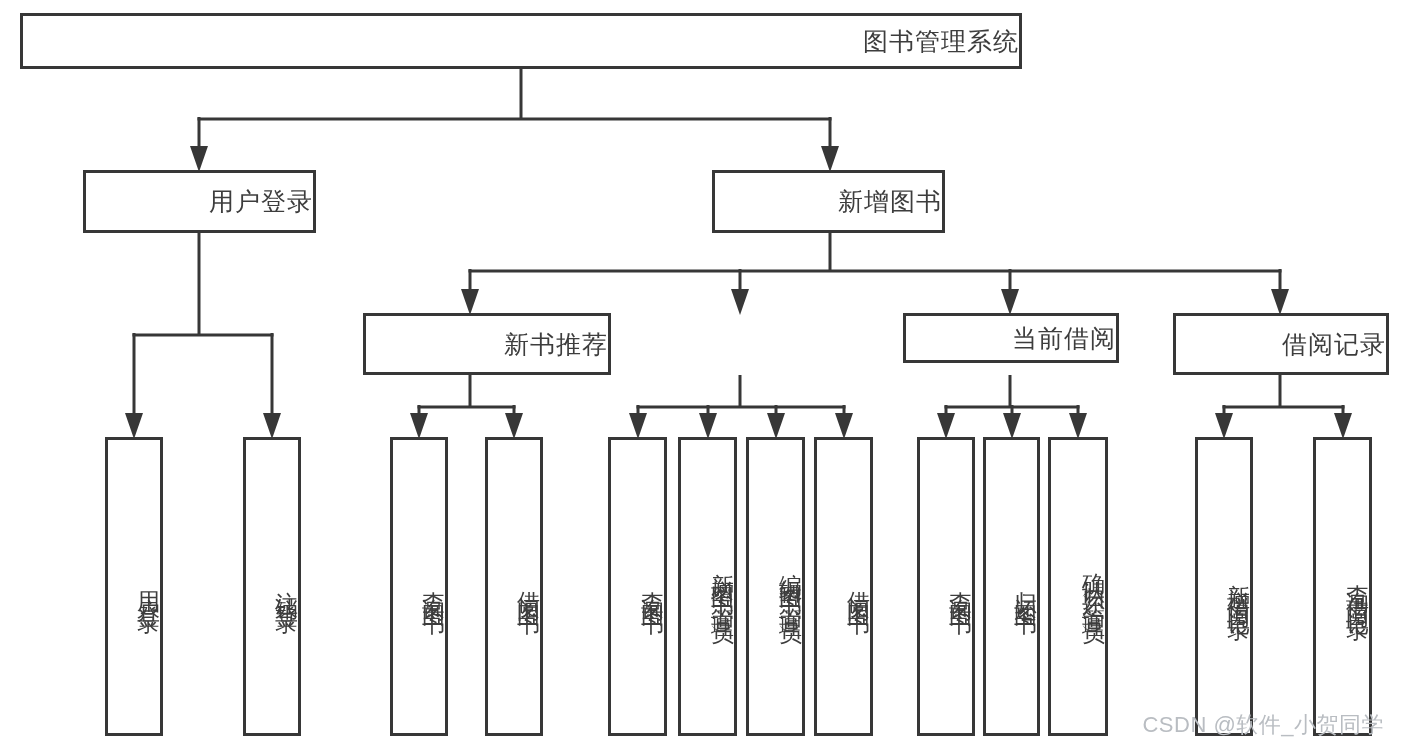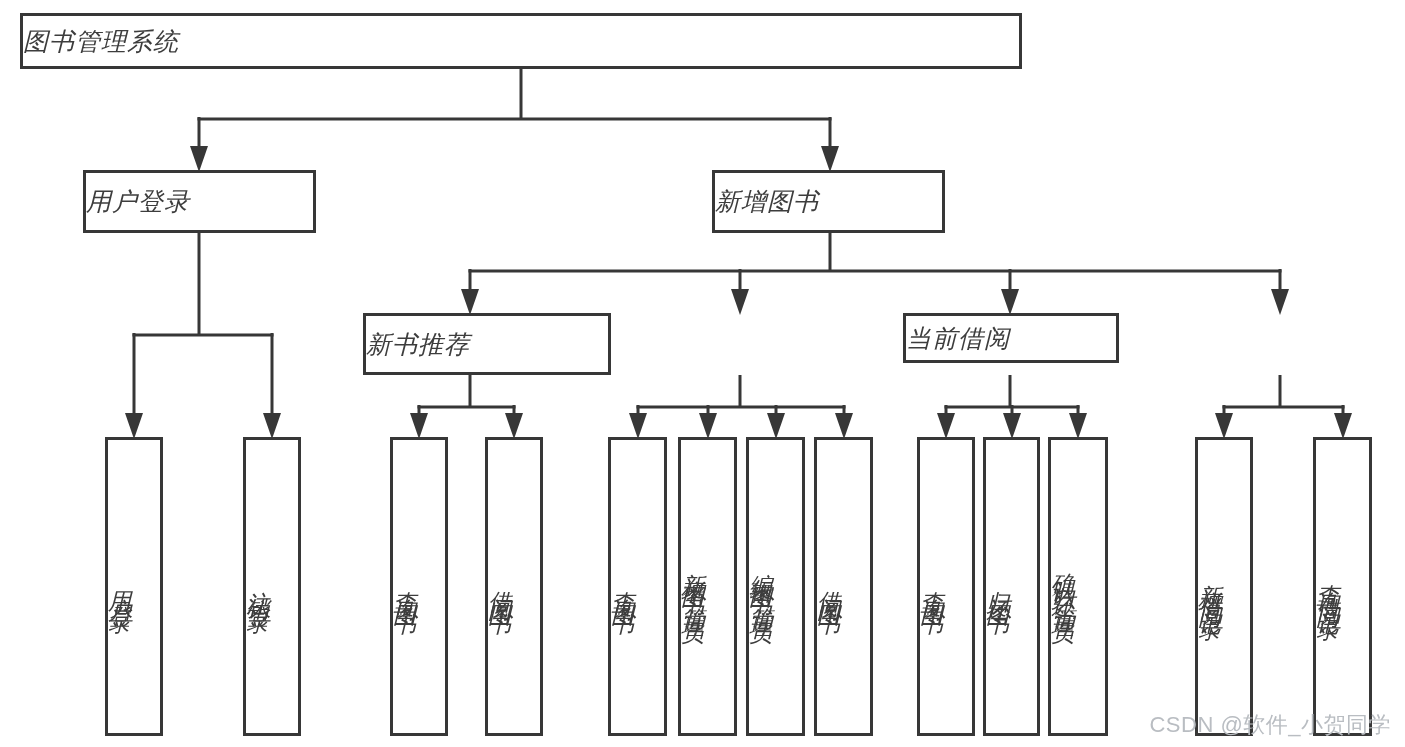--- a/index.html
+++ b/index.html
@@ -18,41 +18,40 @@
   }
   .connectors line { stroke: #373737; stroke-width: 3; }
   .connectors polygon { fill: #373737; stroke: none; }
   .box {
     position: absolute;
     box-sizing: border-box;
     background: #ffffff;
     border: 3px solid #373737;
     display: flex;
     align-items: center;
-    justify-content: flex-start;
+    justify-content: flex-end;
     color: #3d3d3d;
     z-index: 2;
-    font-style: italic;
   }
   .h-label {
     font-size: 25px;
     letter-spacing: 1px;
     white-space: nowrap;
   }
   .v-label {
     writing-mode: vertical-rl;
     text-orientation: mixed;
     font-size: 23px;
     letter-spacing: 7px;
     line-height: 1;
     white-space: nowrap;
   }
   .watermark {
     position: absolute;
-    right: 14px;
+    right: 21px;
     bottom: 7px;
     z-index: 5;
     font-size: 22px;
     color: #b9bdc2;
     letter-spacing: 0.5px;
     white-space: nowrap;
   }
 </style>
 </head>
 <body>
@@ -145,20 +144,23 @@
   <div class="box" style="left:712px;top:170px;width:233px;height:63px">
     <span class="h-label">新增图书</span>
   </div>
 
   <div class="box" style="left:363px;top:313px;width:248px;height:62px">
     <span class="h-label">新书推荐</span>
   </div>
   <div class="box" style="left:903px;top:313px;width:216px;height:50px">
     <span class="h-label">当前借阅</span>
   </div>
+  <div class="box" style="left:1173px;top:313px;width:216px;height:62px">
+    <span class="h-label">借阅记录</span>
+  </div>
 
   <div class="box" style="left:105px;top:437px;width:58px;height:299px">
     <span class="v-label">用户登录</span>
   </div>
   <div class="box" style="left:243px;top:437px;width:58px;height:299px">
     <span class="v-label">注销登录</span>
   </div>
 
   <div class="box" style="left:390px;top:437px;width:58px;height:299px">
     <span class="v-label">查询图书</span>

